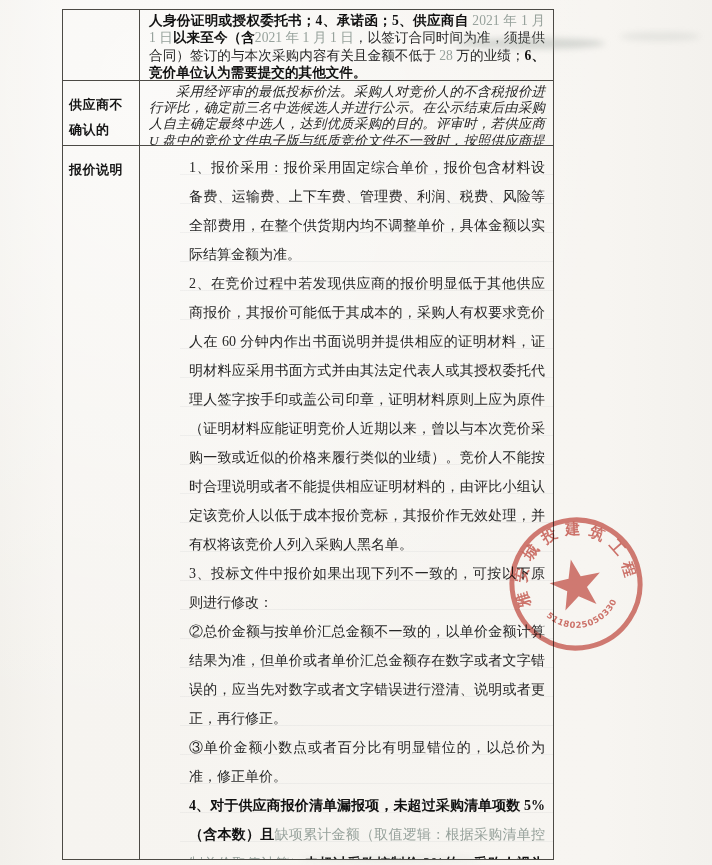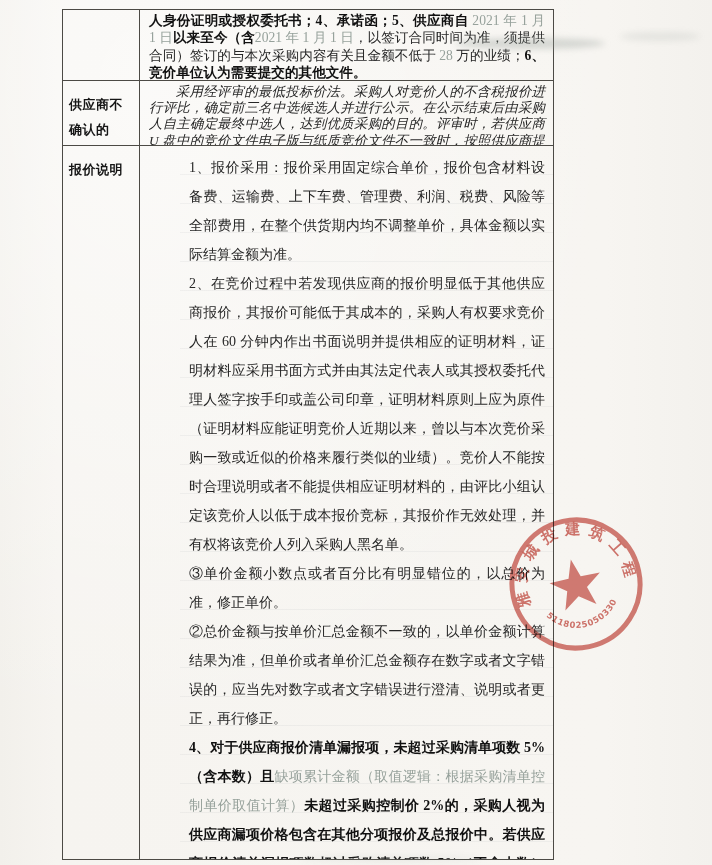--- a/index.html
+++ b/index.html
@@ -95,22 +95,23 @@
       <div class="td content">
           <p style="text-indent: 2em;"><span class="run-n">采用经评审的最低投标价法。采购人对竞价人的不含税报价进行评比，确定前三名中选候选人并进行公示。在公示结束后由采购人自主确定最终中选人，达到优质采购的目的。评审时，若供应商 U 盘中的竞价文件电子版与纸质竞价文件不一致时，按照供应商提交的纸质竞价文件进行评比。</span></p>
         </div>
     </div>
 
     <div class="tr row-3">
       <div class="td label">报价说明</div>
       <div class="td content">
           <p><span class="run-n">1、报价采用：报价采用固定综合单价，报价包含材料设备费、运输费、上下车费、管理费、利润、税费、风险等全部费用，在整个供货期内均不调整单价，具体金额以实际结算金额为准。</span></p>
           <p><span class="run-n">2、在竞价过程中若发现供应商的报价明显低于其他供应商报价，其报价可能低于其成本的，采购人有权要求竞价人在 60 分钟内作出书面说明并提供相应的证明材料，证明材料应采用书面方式并由其法定代表人或其授权委托代理人签字按手印或盖公司印章，证明材料原则上应为原件（证明材料应能证明竞价人近期以来，曾以与本次竞价采购一致或近似的价格来履行类似的业绩）。竞价人不能按时合理说明或者不能提供相应证明材料的，由评比小组认定该竞价人以低于成本报价竞标，其报价作无效处理，并有权将该竞价人列入采购人黑名单。</span></p>
+          <p><span class="run-n">3、投标文件中报价如果出现下列不一致的，可按以下原则进行修改：</span></p>
+          <p><span class="run-n">②总价金额与按单价汇总金额不一致的，以单价金额计算结果为准，但单价或者单价汇总金额存在数字或者文字错误的，应当先对数字或者文字错误进行澄清、说明或者更正，再行修正。</span></p>
           <p><span class="run-n">③单价金额小数点或者百分比有明显错位的，以总价为准，修正单价。</span></p>
-          <p><span class="run-n">②总价金额与按单价汇总金额不一致的，以单价金额计算结果为准，但单价或者单价汇总金额存在数字或者文字错误的，应当先对数字或者文字错误进行澄清、说明或者更正，再行修正。</span></p>
           <p><span class="run-b">4、对于供应商报价清单漏报项，未超过采购清单项数 5%（含本数）且</span><span class="run-g">缺项累计金额（取值逻辑：根据采购清单控制单价取值计算）</span><span class="run-b">未超过采购控制价 2%的，采购人视为供应商漏项价格包含在其他分项报价及总报价中。若供应商报价清单漏报项数超过采购清单项数 5%（不含本数）或超过采购</span></p>
         </div>
     </div>
 
   </div>
 
   <svg class="stamp" viewBox="0 0 150 150" xmlns="http://www.w3.org/2000/svg">
     <defs>
       <path id="arcName" d="M 28,92.1 A 50,50 0 1 1 122,92.1" fill="none"></path>
       <path id="arcNum" d="M 36.9,97 A 44,44 0 0 0 113.1,97" fill="none"></path>

